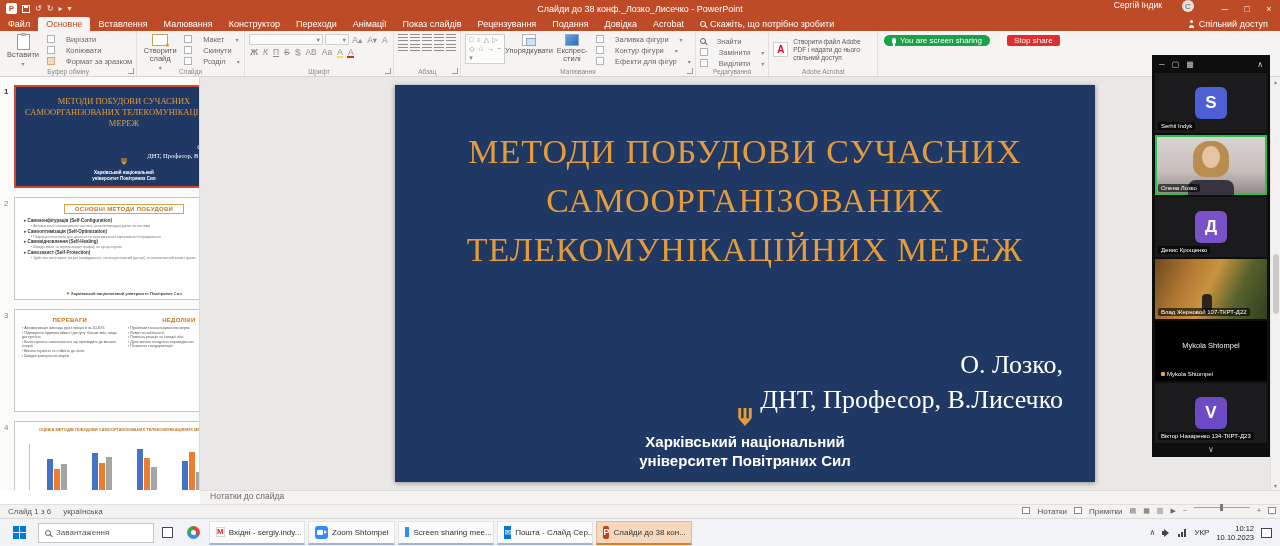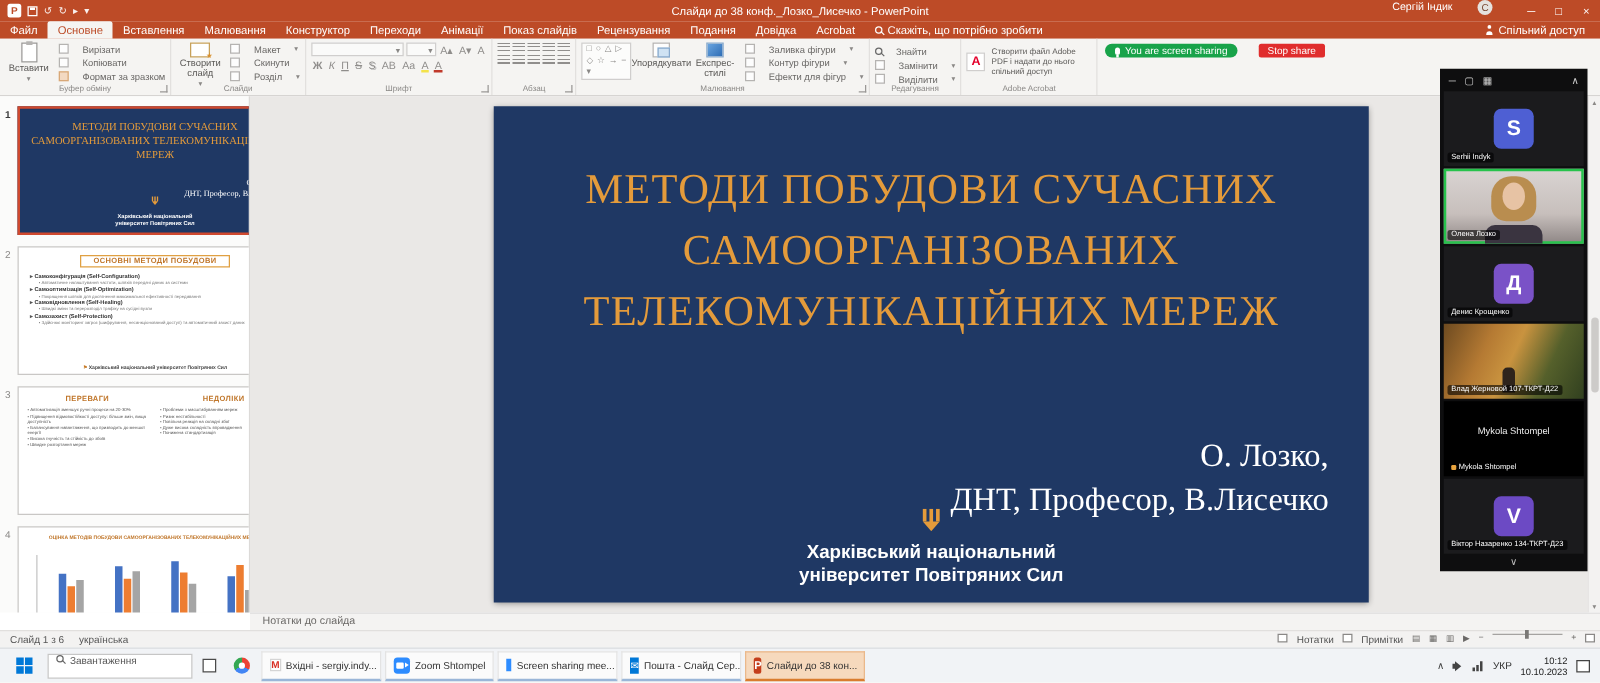--- a/index.html
+++ b/index.html
@@ -128,21 +128,21 @@
   .ic-box{display:inline-block;width:8px;height:7px;border:1px solid #8a8886;background:#fff}
   .sb-view{font-size:7px;color:#6a6866;cursor:pointer}
   .zoomslider{width:56px;height:1px;background:#a5a3a1;position:relative}
   .zoomknob{position:absolute;left:26px;top:-3px;width:3px;height:7px;background:#7a7876}
 
   
   .taskbar{position:absolute;left:0;top:518px;width:100%;height:28px;background:#f1f3f6;border-top:1px solid #d9dbde;display:flex;align-items:center;z-index:20}
   .tb-startbtn{width:38px;height:100%;display:flex;align-items:center;justify-content:center;cursor:pointer}
   .winlogo{width:13px;height:13px;display:grid;grid-template-columns:6px 6px;gap:1px}
   .winlogo i{background:#0078D7}
-  .tb-searchbox{width:116px;height:20px;background:#fff;border:1px solid #c6c6c6;display:flex;gap:5px;padding:0 6px;font-size:8px;color:#555}
+  .tb-searchbox{width:116px;height:20px;background:#fff;border:1px solid #c6c6c6;display:flex;align-items:center;gap:5px;padding:0 6px;font-size:8px;color:#555}
   .tb-ico{width:26px;height:100%;display:flex;align-items:center;justify-content:center;cursor:pointer}
   .ic-taskview{width:11px;height:11px;border:1px solid #4a4a4a;background:#fff}
   .app-chrome{width:13px;height:13px;border-radius:50%;background:conic-gradient(#EA4335 0 33%,#4285F4 33% 66%,#34A853 66% 100%);position:relative}
   .app-chrome::after{content:"";position:absolute;left:4px;top:4px;width:5px;height:5px;border-radius:50%;background:#fff}
   .tb-appbtn{height:24px;display:flex;align-items:center;gap:4px;padding:0 6px;margin-left:3px;background:#fbfbfb;border:1px solid #e3e3e3;border-bottom:2px solid #9ab6d8;font-size:8px;color:#333;max-width:96px;white-space:nowrap;overflow:hidden;cursor:pointer}
   .tb-appbtn.active{background:#f6d9bd;border-color:#eab88a;border-bottom-color:#d97c2e}
   .app-gmail{width:12px;height:10px;background:#fff;border:1px solid #d5d5d5;color:#D93025;font-size:8px;font-weight:bold;display:flex;align-items:center;justify-content:center;line-height:1}
   .app-zoom{width:13px;height:13px;border-radius:3px;background:#2D8CFF;position:relative}
   .app-zoom::before{content:"";position:absolute;left:2px;top:4px;width:6px;height:5px;background:#fff;border-radius:1px}
   .app-zoom::after{content:"";position:absolute;right:1px;top:4px;border-left:3px solid #fff;border-top:2px solid transparent;border-bottom:2px solid transparent}

